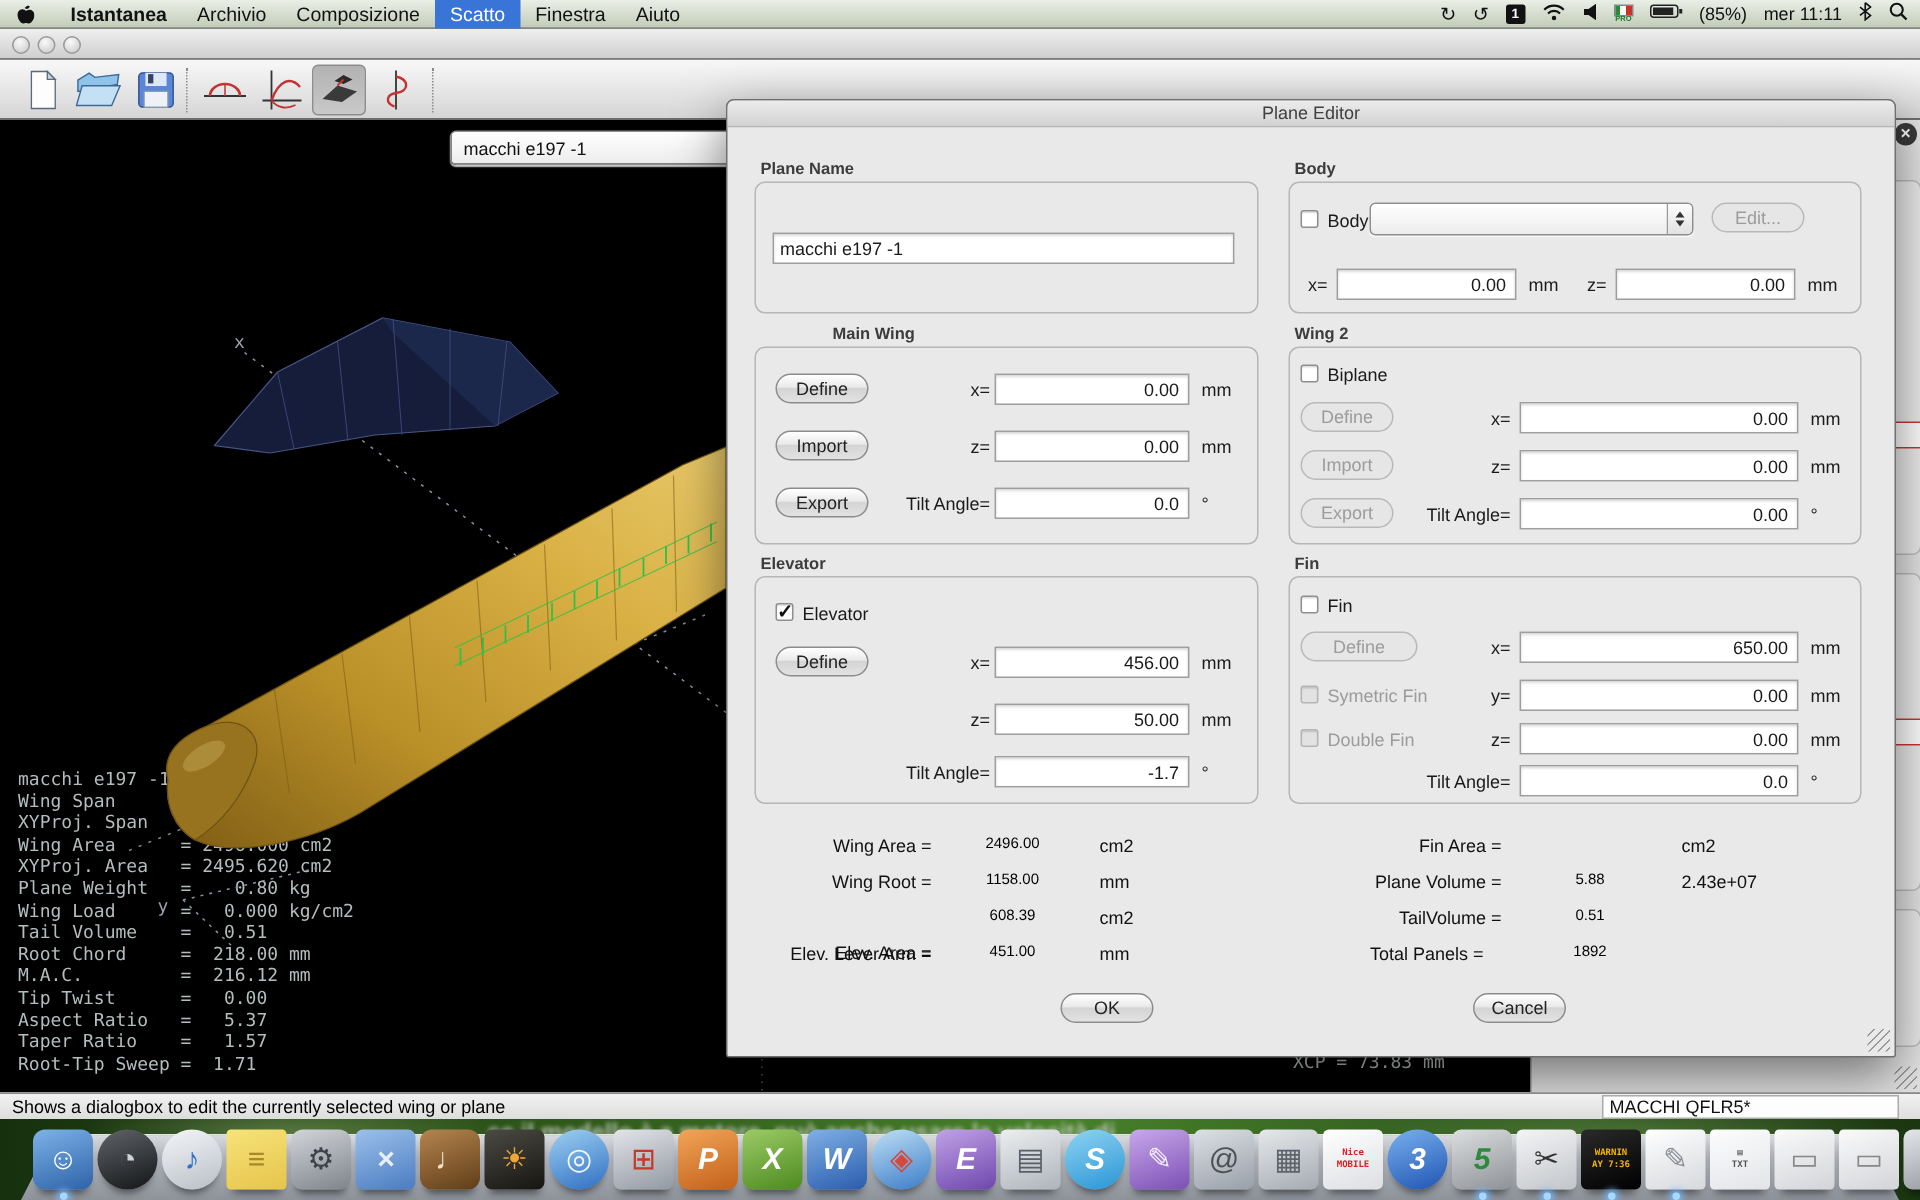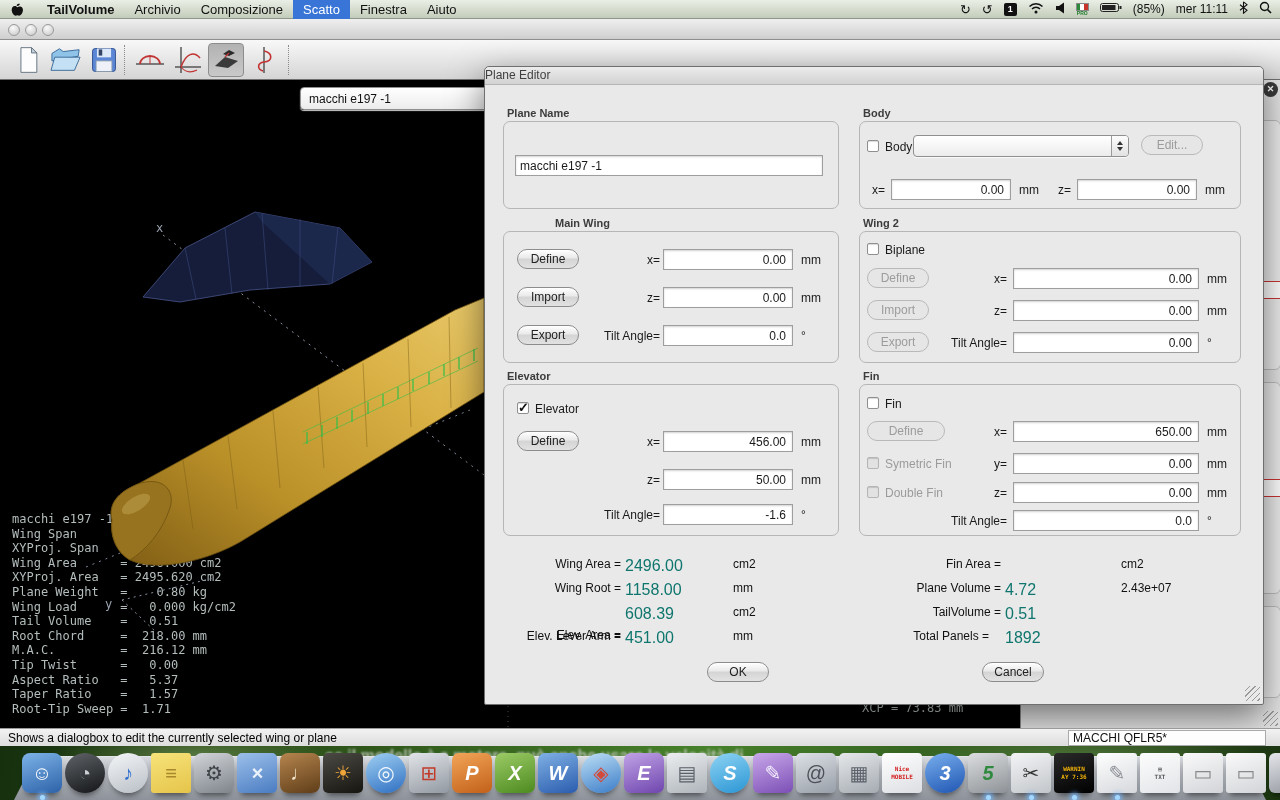--- a/index.html
+++ b/index.html
@@ -59,40 +59,40 @@
   .rp-red { position:absolute; border:1px solid #c33; background:#fff; }
   .rp-close { position:absolute; width:15px; height:15px; border-radius:50%; background:#3a3a3a;
     color:#fff; font-size:9px; line-height:15px; text-align:center; font-weight:bold; }
   .grip { position:absolute; width:15px; height:15px;
     background:repeating-linear-gradient(135deg, transparent 0 3px, #9a9a9a 3px 4px); }
 
   
   .dialog { position:absolute; left:484px; top:66px; width:780px; height:639px; background:#e9e9e9;
     border:1px solid #6f6f6f; border-radius:5px 5px 2px 2px; box-shadow:0 12px 34px rgba(0,0,0,.5); z-index:10; font-size:12px; color:#1a1a1a; }
   .dlg-title { position:absolute; left:0; top:0; right:0; height:18px; border-radius:5px 5px 0 0;
-    background:linear-gradient(#ececec,#d2d2d2); border-bottom:1px solid #b5b5b5; text-align:left;
+    background:linear-gradient(#ececec,#d2d2d2); border-bottom:1px solid #b5b5b5; text-align:center;
     font-size:12px; color:#3f3f3f; line-height:17px; }
   .group { position:absolute; border:1px solid #b6b6b6; border-radius:7px; }
   .glabel { position:absolute; font-size:11px; font-weight:bold; color:#3c3c3c; }
   .btn { position:absolute; height:20px; border:1px solid #8c8c8c; border-radius:10px; text-align:center;
     line-height:19px; font-size:12px; color:#222; background:linear-gradient(#ffffff,#e9e9e9 45%,#d4d4d4 50%,#e2e2e2);
     box-shadow:inset 0 1px 0 rgba(255,255,255,.9); }
   .btn.dis { color:#9c9c9c; border-color:#b9b9b9; background:#e6e6e6; box-shadow:none; }
   .fieldv { position:absolute; height:21px; background:#fff; border:1px solid #9e9e9e; font-size:12px;
     text-align:right; padding:3px 6px 0 4px; box-shadow:inset 0 1px 2px rgba(0,0,0,.18); }
   .fieldl { text-align:left; }
   .lbl { position:absolute; font-size:12px; color:#1a1a1a; white-space:nowrap; }
   .lblr { text-align:right; }
   .dimlbl { color:#9b9b9b; }
   .cb { position:absolute; width:12px; height:12px; background:#fff; border:1px solid #8f8f8f;
     border-radius:2px; box-shadow:inset 0 1px 1px rgba(0,0,0,.15); }
   .cb.checked::after { content:"✓"; position:absolute; left:0px; top:-3px; font-size:13px; font-weight:bold; color:#111; }
   .cb.disbox { background:#e2e2e2; border-color:#b5b5b5; }
   .sumlbl { position:absolute; font-size:12px; color:#111; text-align:right; }
-  .sumval { position:absolute; font-size:16px; color:#0f766e; text-align:left; }
+  .sumval { position:absolute; font-size:10px; color:#000000; text-align:center; }
   .sumunit { position:absolute; font-size:12px; color:#111; }
 
   
   .statusbar { position:absolute; left:0; top:728px; width:1280px; height:18px;
     background:linear-gradient(#f2f2f2,#dddddd); border-top:1px solid #9a9a9a; z-index:12; }
   .statusmsg { position:absolute; left:8px; top:2px; font-size:12px; color:#000; }
   .projfield { position:absolute; left:1068px; top:1px; width:198px; height:16px; background:#fdfdfd;
     border:1px solid #aaa; font-size:12px; color:#111; padding:0px 4px; }
 
   
@@ -122,21 +122,21 @@
 
 <div id="screen">
 
   <div class="menubar">
     <span class="apple">
       <svg width="13" height="15" viewBox="0 0 14 16">
         <path d="M7 3.4 C8.4 1.6 10 1.6 10.6 2.2 C10.4 3.3 9.5 4.1 7.9 4.3 Z" fill="#111"></path>
         <path d="M7 4.8 c-3 -1.5 -5.6 1 -5.1 4.5 c.4 3 2.5 5.4 4 5.4 c.8 0 1.2 -.4 2 -.4 c.8 0 1.2 .4 2 .4 c1.5 0 3.6 -2.4 4 -5.4 c.2 -1.8 -.5 -3.5 -2 -4.2 c-1.2 -.6 -2.6 -.4 -3.5 .2 c-.6 .4 -1 .3 -1.4 -.5 z" fill="#111"></path>
       </svg>
     </span>
-    <span class="mitem bold">TailVolume</span>
+    <span class="mitem bold">Istantanea</span>
     <span class="mitem">Archivio</span>
     <span class="mitem">Composizione</span>
     <span class="mitem active">Scatto</span>
     <span class="mitem">Finestra</span>
     <span class="mitem">Aiuto</span>
 
     <span class="mstatus">
       <span style="font-size:13px;">↻</span>
       <span style="font-size:13px;">↺</span>
       <span class="inputbadge">1</span>
@@ -420,21 +420,21 @@
     <span class="cb checked" style="left:32px; top:335px;"></span>
     <span class="lbl" style="left:50px; top:335px;">Elevator</span>
     <div class="btn" style="left:32px; top:364px; width:62px;">Define</div>
     <span class="lbl lblr" style="left:115px; top:368px; width:60px;">x=</span>
     <div class="fieldv" style="left:178px; top:364px; width:130px;">456.00</div>
     <span class="lbl" style="left:316px; top:368px;">mm</span>
     <span class="lbl lblr" style="left:115px; top:406px; width:60px;">z=</span>
     <div class="fieldv" style="left:178px; top:402px; width:130px;">50.00</div>
     <span class="lbl" style="left:316px; top:406px;">mm</span>
     <span class="lbl lblr" style="left:78px; top:441px; width:97px;">Tilt Angle=</span>
-    <div class="fieldv" style="left:178px; top:437px; width:130px;">-1.6</div>
+    <div class="fieldv" style="left:178px; top:437px; width:130px;">-1.7</div>
     <span class="lbl" style="left:316px; top:441px;">°</span>
 
     <span class="glabel" style="left:378px; top:303px;">Fin</span>
     <div class="group" style="left:374px; top:317px; width:382px; height:152px;"></div>
     <span class="cb" style="left:382px; top:330px;"></span>
     <span class="lbl" style="left:400px; top:330px;">Fin</span>
     <div class="btn dis" style="left:382px; top:354px; width:78px;">Define</div>
     <span class="lbl lblr" style="left:464px; top:358px; width:58px;">x=</span>
     <div class="fieldv" style="left:528px; top:354px; width:186px;">650.00</div>
     <span class="lbl" style="left:722px; top:358px;">mm</span>
@@ -462,21 +462,21 @@
     <span class="sumval" style="left:140px; top:538px; width:100px;">608.39</span>
     <span class="sumunit" style="left:248px; top:538px;">cm2</span>
     <span class="sumlbl" style="left:0px; top:562px; width:136px;">Elev. Lever Arm =</span>
     <span class="sumval" style="left:140px; top:562px; width:100px;">451.00</span>
     <span class="sumunit" style="left:248px; top:562px;">mm</span>
 
     <span class="sumlbl" style="left:374px; top:490px; width:142px;">Fin Area =</span>
     <span class="sumval" style="left:520px; top:490px; width:110px;"></span>
     <span class="sumunit" style="left:636px; top:490px;">cm2</span>
     <span class="sumlbl" style="left:374px; top:514px; width:142px;">Plane Volume =</span>
-    <span class="sumval" style="left:520px; top:514px; width:110px;">4.72</span>
+    <span class="sumval" style="left:520px; top:514px; width:110px;">5.88</span>
     <span class="sumunit" style="left:636px; top:514px;">2.43e+07</span>
     <span class="sumlbl" style="left:374px; top:538px; width:142px;">TailVolume =</span>
     <span class="sumval" style="left:520px; top:538px; width:110px;">0.51</span>
     <span class="sumunit" style="left:636px; top:538px;"></span>
     <span class="sumlbl" style="left:362px; top:562px; width:142px;">Total Panels =</span>
     <span class="sumval" style="left:520px; top:562px; width:110px;">1892</span>
     <span class="sumunit" style="left:636px; top:562px;"></span>
 
     <div class="btn" style="left:222px; top:595px; width:62px;">OK</div>
     <div class="btn" style="left:497px; top:595px; width:62px;">Cancel</div>

